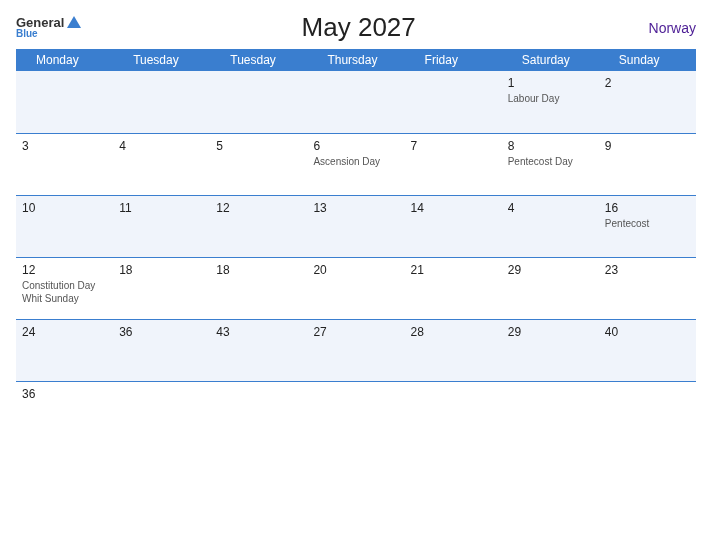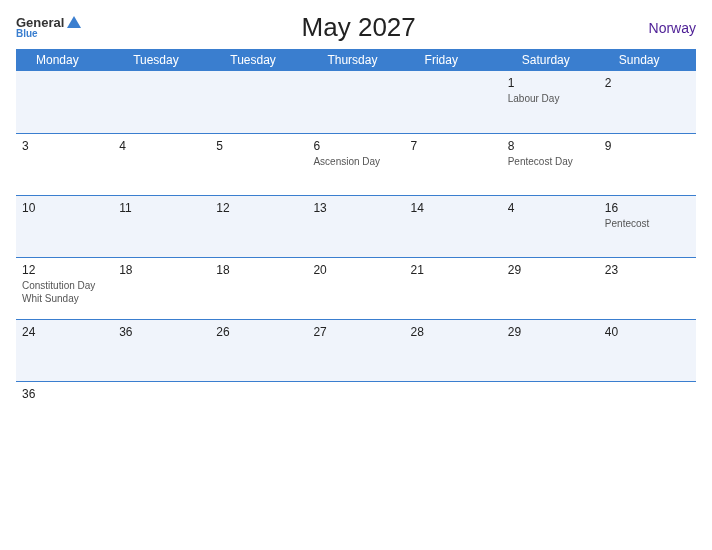--- a/index.html
+++ b/index.html
@@ -233,21 +233,21 @@
           </td>
         </tr>
         <tr>
           <td>
             <span class="day-num">24</span>
           </td>
           <td>
             <span class="day-num">36</span>
           </td>
           <td>
-            <span class="day-num">26</span>
+            <span class="day-num">43</span>
           </td>
           <td>
             <span class="day-num">27</span>
           </td>
           <td>
             <span class="day-num">28</span>
           </td>
           <td>
             <span class="day-num">29</span>
           </td>

